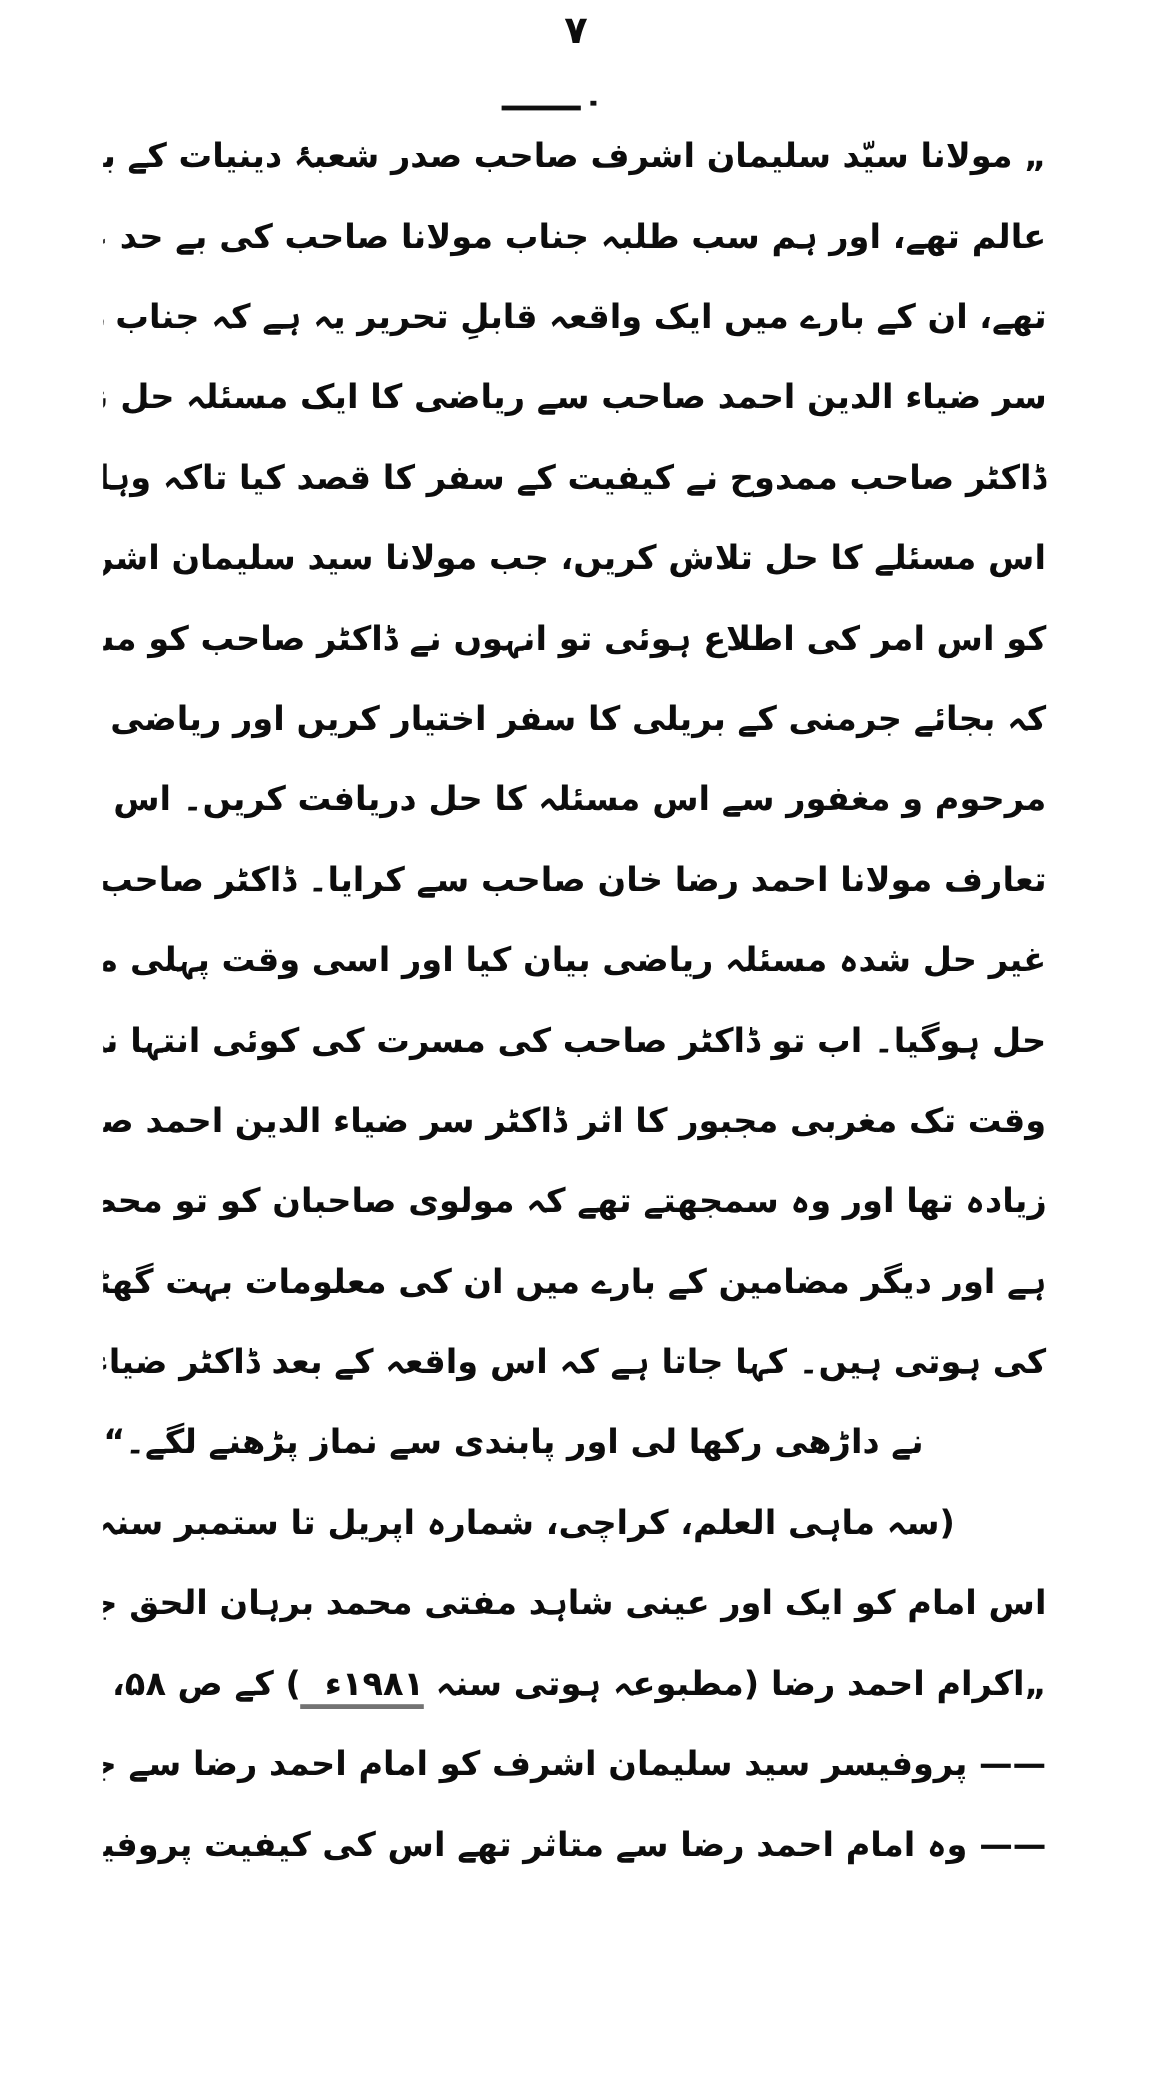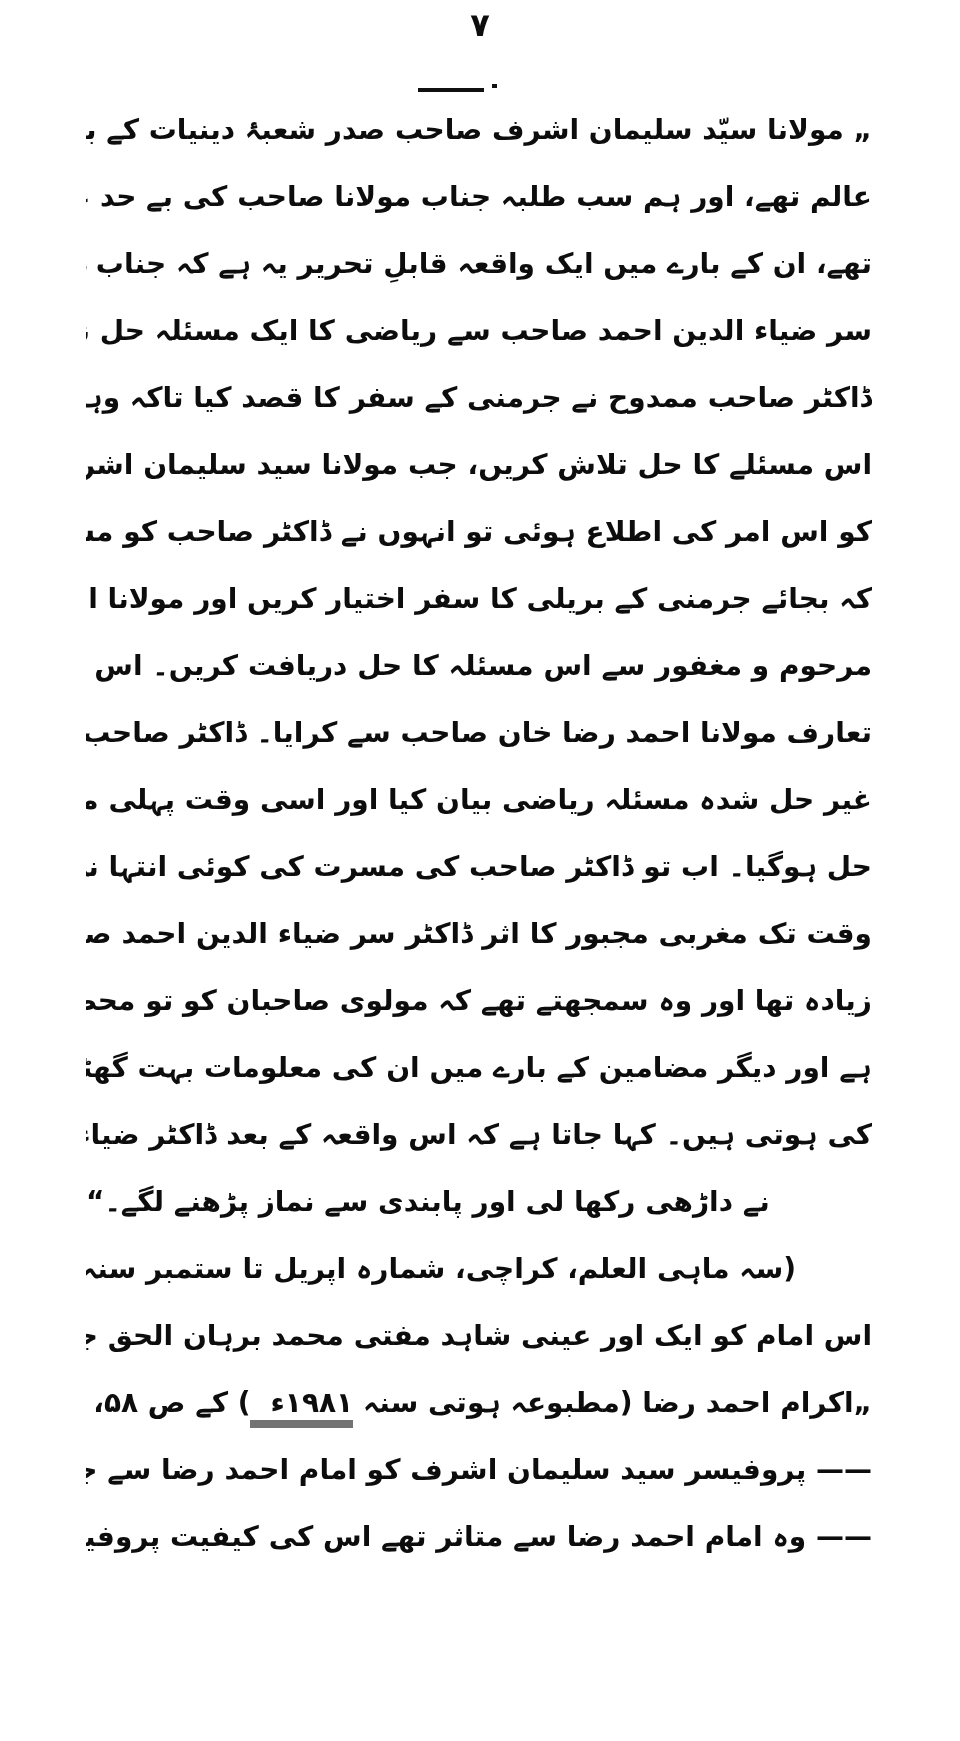--- a/index.html
+++ b/index.html
@@ -71,41 +71,41 @@
   }
   .line.citation {
     padding-right: 76px;
     padding-left: 34px;
   }
   .over {
     border-top: 3px solid #0d0d0d;
     padding-top: 18px;
   }
   .under {
-    border-bottom: 8px solid #737373;
+    border-bottom: 4px solid #737373;
     padding-bottom: 1px;
     padding-left: 20px;
   }
 </style>
 </head>
 <body>
 
 <div class="page">
   <div class="page-number">۷</div>
   <div class="header-rule"></div>
   <div class="header-rule-dot"></div>
   <div class="text-block" dir="rtl">
       <div class="line"><span class="">„ مولانا </span><span class="over">سیّد سلیمان اشرف</span><span class=""> صاحب صدر شعبۂ دینیات کے بڑے جیّد</span></div>
       <div class="line"><span class="">عالم تھے، اور ہم سب طلبہ جناب مولانا صاحب کی بے حد عزّت کرتے</span></div>
       <div class="line"><span class="">تھے، ان کے بارے میں ایک واقعہ قابلِ تحریر یہ ہے کہ جناب ڈاکٹر</span></div>
       <div class="line"><span class="">سر ضیاء الدین احمد صاحب سے ریاضی کا </span><span class="over">ایک مسئلہ</span><span class=""> حل نہ ہو سکا اور</span></div>
-      <div class="line"><span class="">ڈاکٹر صاحب ممدوح نے </span><span class="over">جرمنی</span><span class=""> کے سفر کا قصد کیا تاکہ وہاں جاکر</span></div>
+      <div class="line"><span class="">ڈاکٹر صاحب ممدوح نے </span><span class="over">کیفیت</span><span class=""> کے سفر کا قصد کیا تاکہ وہاں جاکر</span></div>
       <div class="line"><span class="">اس مسئلے کا حل تلاش کریں، جب مولانا </span><span class="over">سید سلیمان اشرف</span></div>
       <div class="line"><span class="">کو اس امر کی اطلاع ہوئی تو انہوں نے ڈاکٹر صاحب کو مشورہ دیا</span></div>
-      <div class="line"><span class="">کہ بجائے جرمنی کے </span><span class="over">بریلی</span><span class=""> کا سفر اختیار کریں اور مولانا </span><span class="over">احمد رضا خاں</span></div>
+      <div class="line"><span class="">کہ بجائے جرمنی کے </span><span class="over">بریلی</span><span class=""> کا سفر اختیار کریں اور ریاضی </span><span class="over">احمد رضا خاں</span></div>
       <div class="line"><span class="">مرحوم و مغفور سے اس مسئلہ کا حل دریافت کریں۔ اس پر ڈاکٹر</span></div>
       <div class="line"><span class="">تعارف مولانا </span><span class="over">احمد رضا خان</span><span class=""> صاحب سے کرایا۔ ڈاکٹر صاحب نے اپنا</span></div>
       <div class="line"><span class="">غیر حل شدہ مسئلہ ریاضی بیان کیا اور اسی وقت پہلی ملاقات میں وہ مسئلہ</span></div>
       <div class="line"><span class="">حل ہوگیا۔ اب تو ڈاکٹر صاحب کی مسرت کی کوئی انتہا نہ تھی۔ اِس</span></div>
       <div class="line"><span class="">وقت تک مغربی مجبور کا اثر ڈاکٹر </span><span class="over">سر ضیاء الدین احمد</span><span class=""> صاحب پر بہت</span></div>
       <div class="line"><span class="">زیادہ تھا اور وہ سمجھتے تھے کہ مولوی صاحبان کو تو محض عربی کی لیاقت ہوتی</span></div>
       <div class="line"><span class="">ہے اور دیگر مضامین کے بارے میں ان کی معلومات </span><span class="over">بہت گھٹیا</span></div>
       <div class="line"><span class="">کی ہوتی ہیں۔ کہا جاتا ہے کہ اس واقعہ کے بعد ڈاکٹر </span><span class="over">ضیاء الدین</span></div>
       <div class="line loose"><span class="">نے داڑھی رکھا لی اور پابندی سے نماز پڑھنے لگے۔“</span></div>
       <div class="line citation"><span class="">(سہ ماہی العلم، کراچی، شمارہ اپریل تا ستمبر سنہ </span></div>

